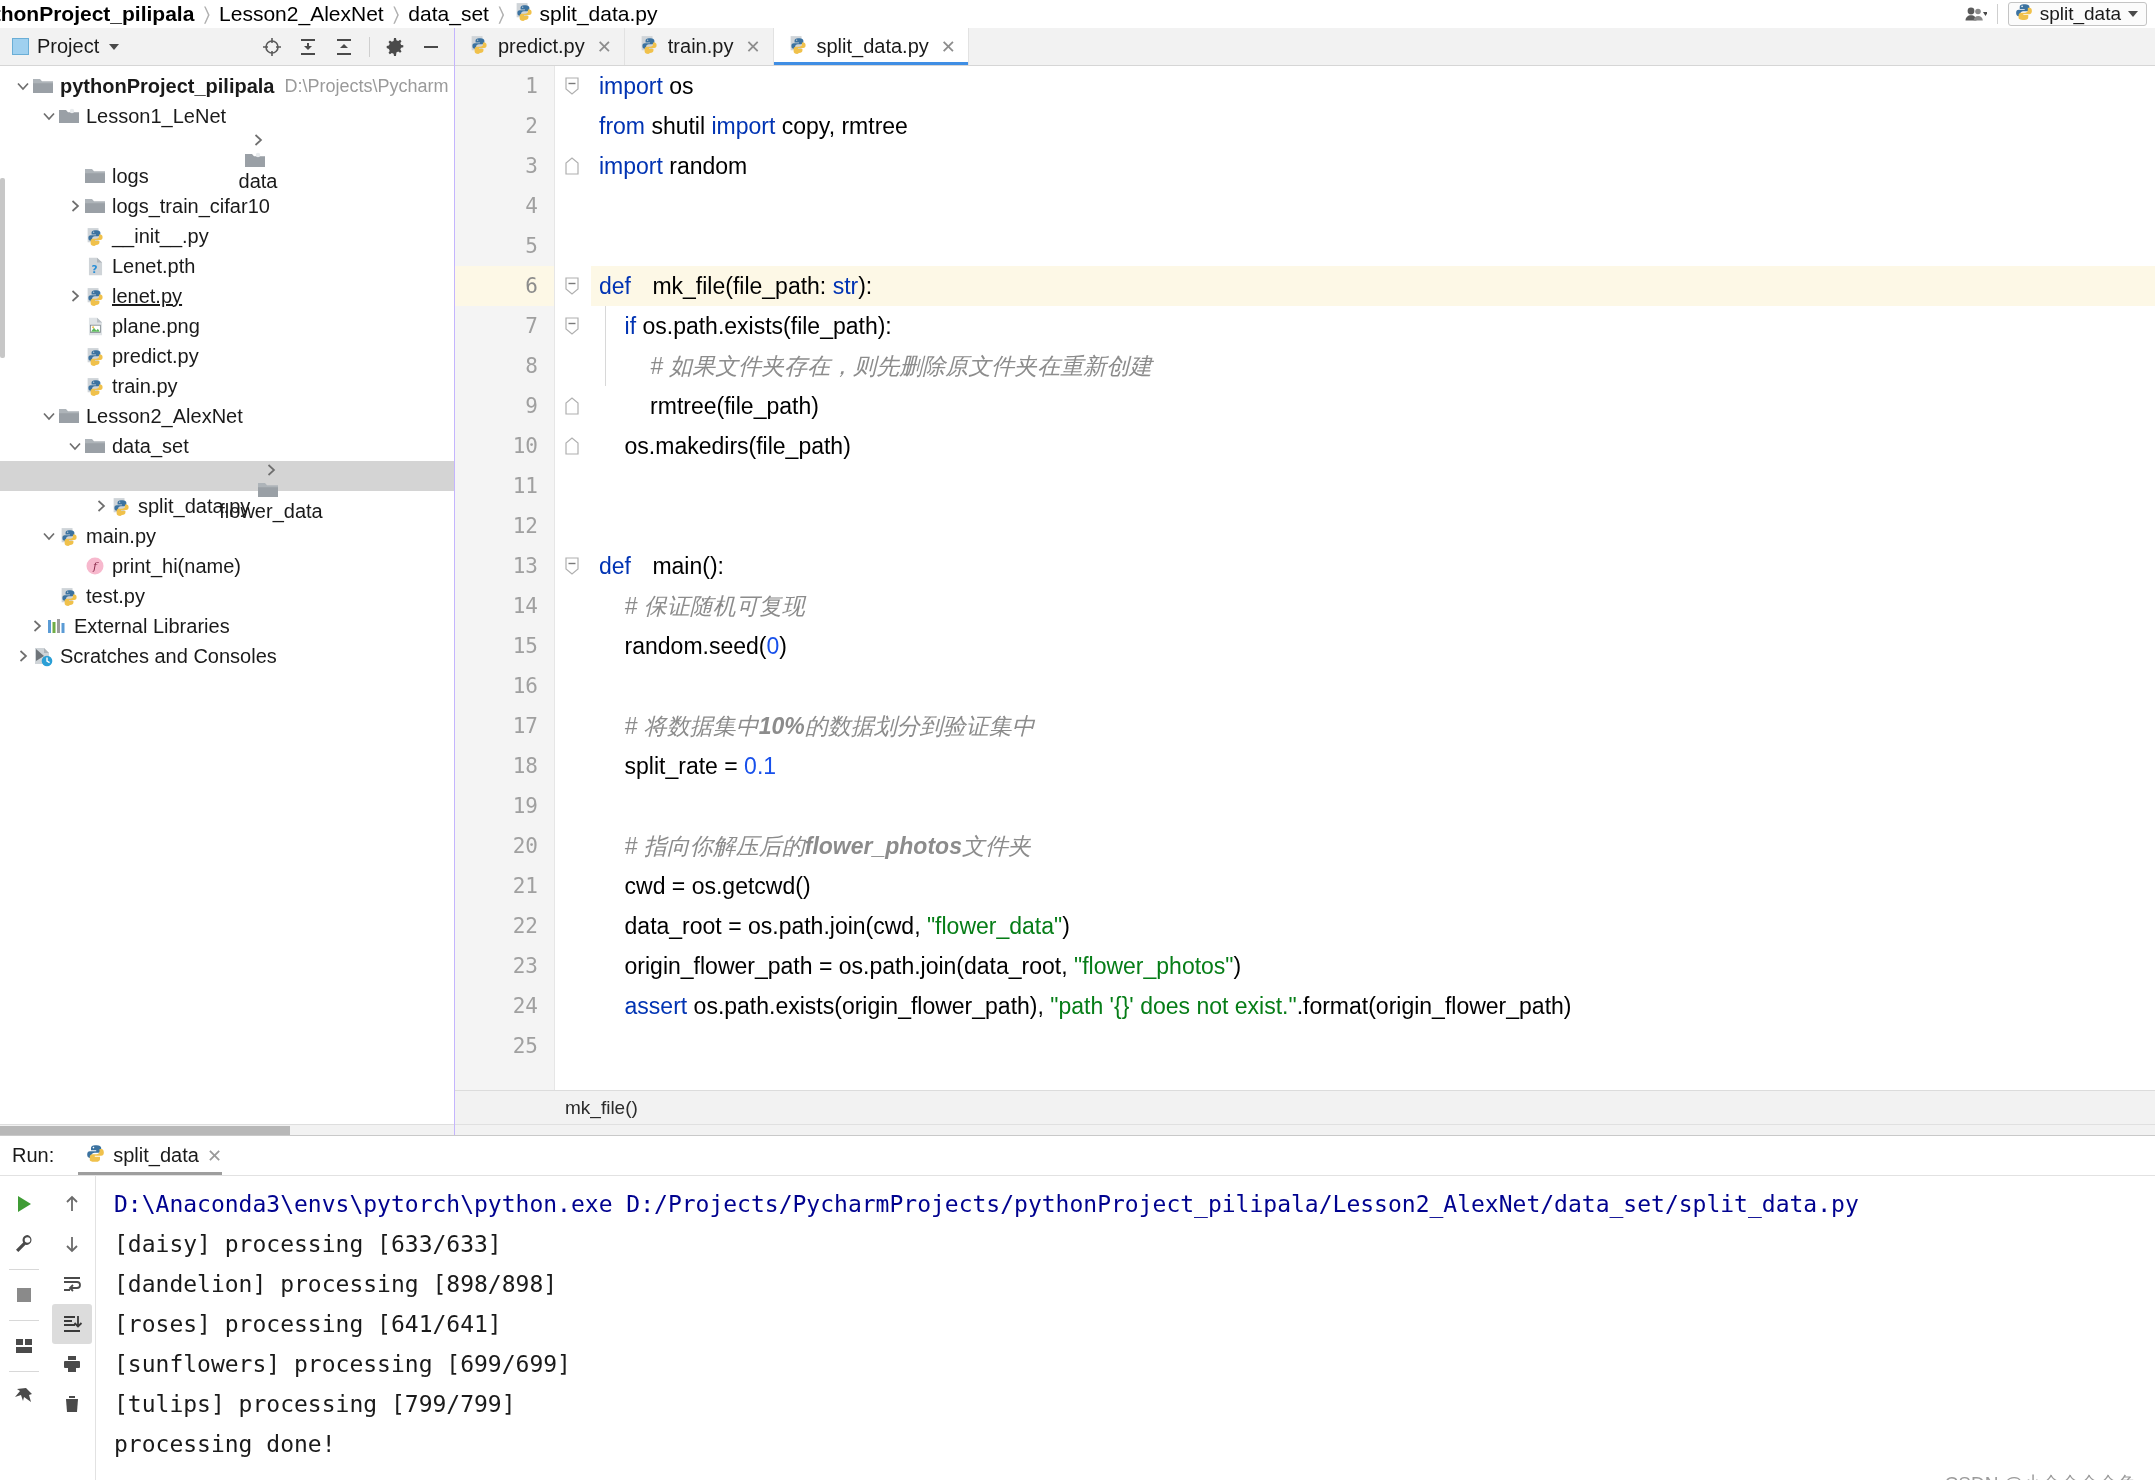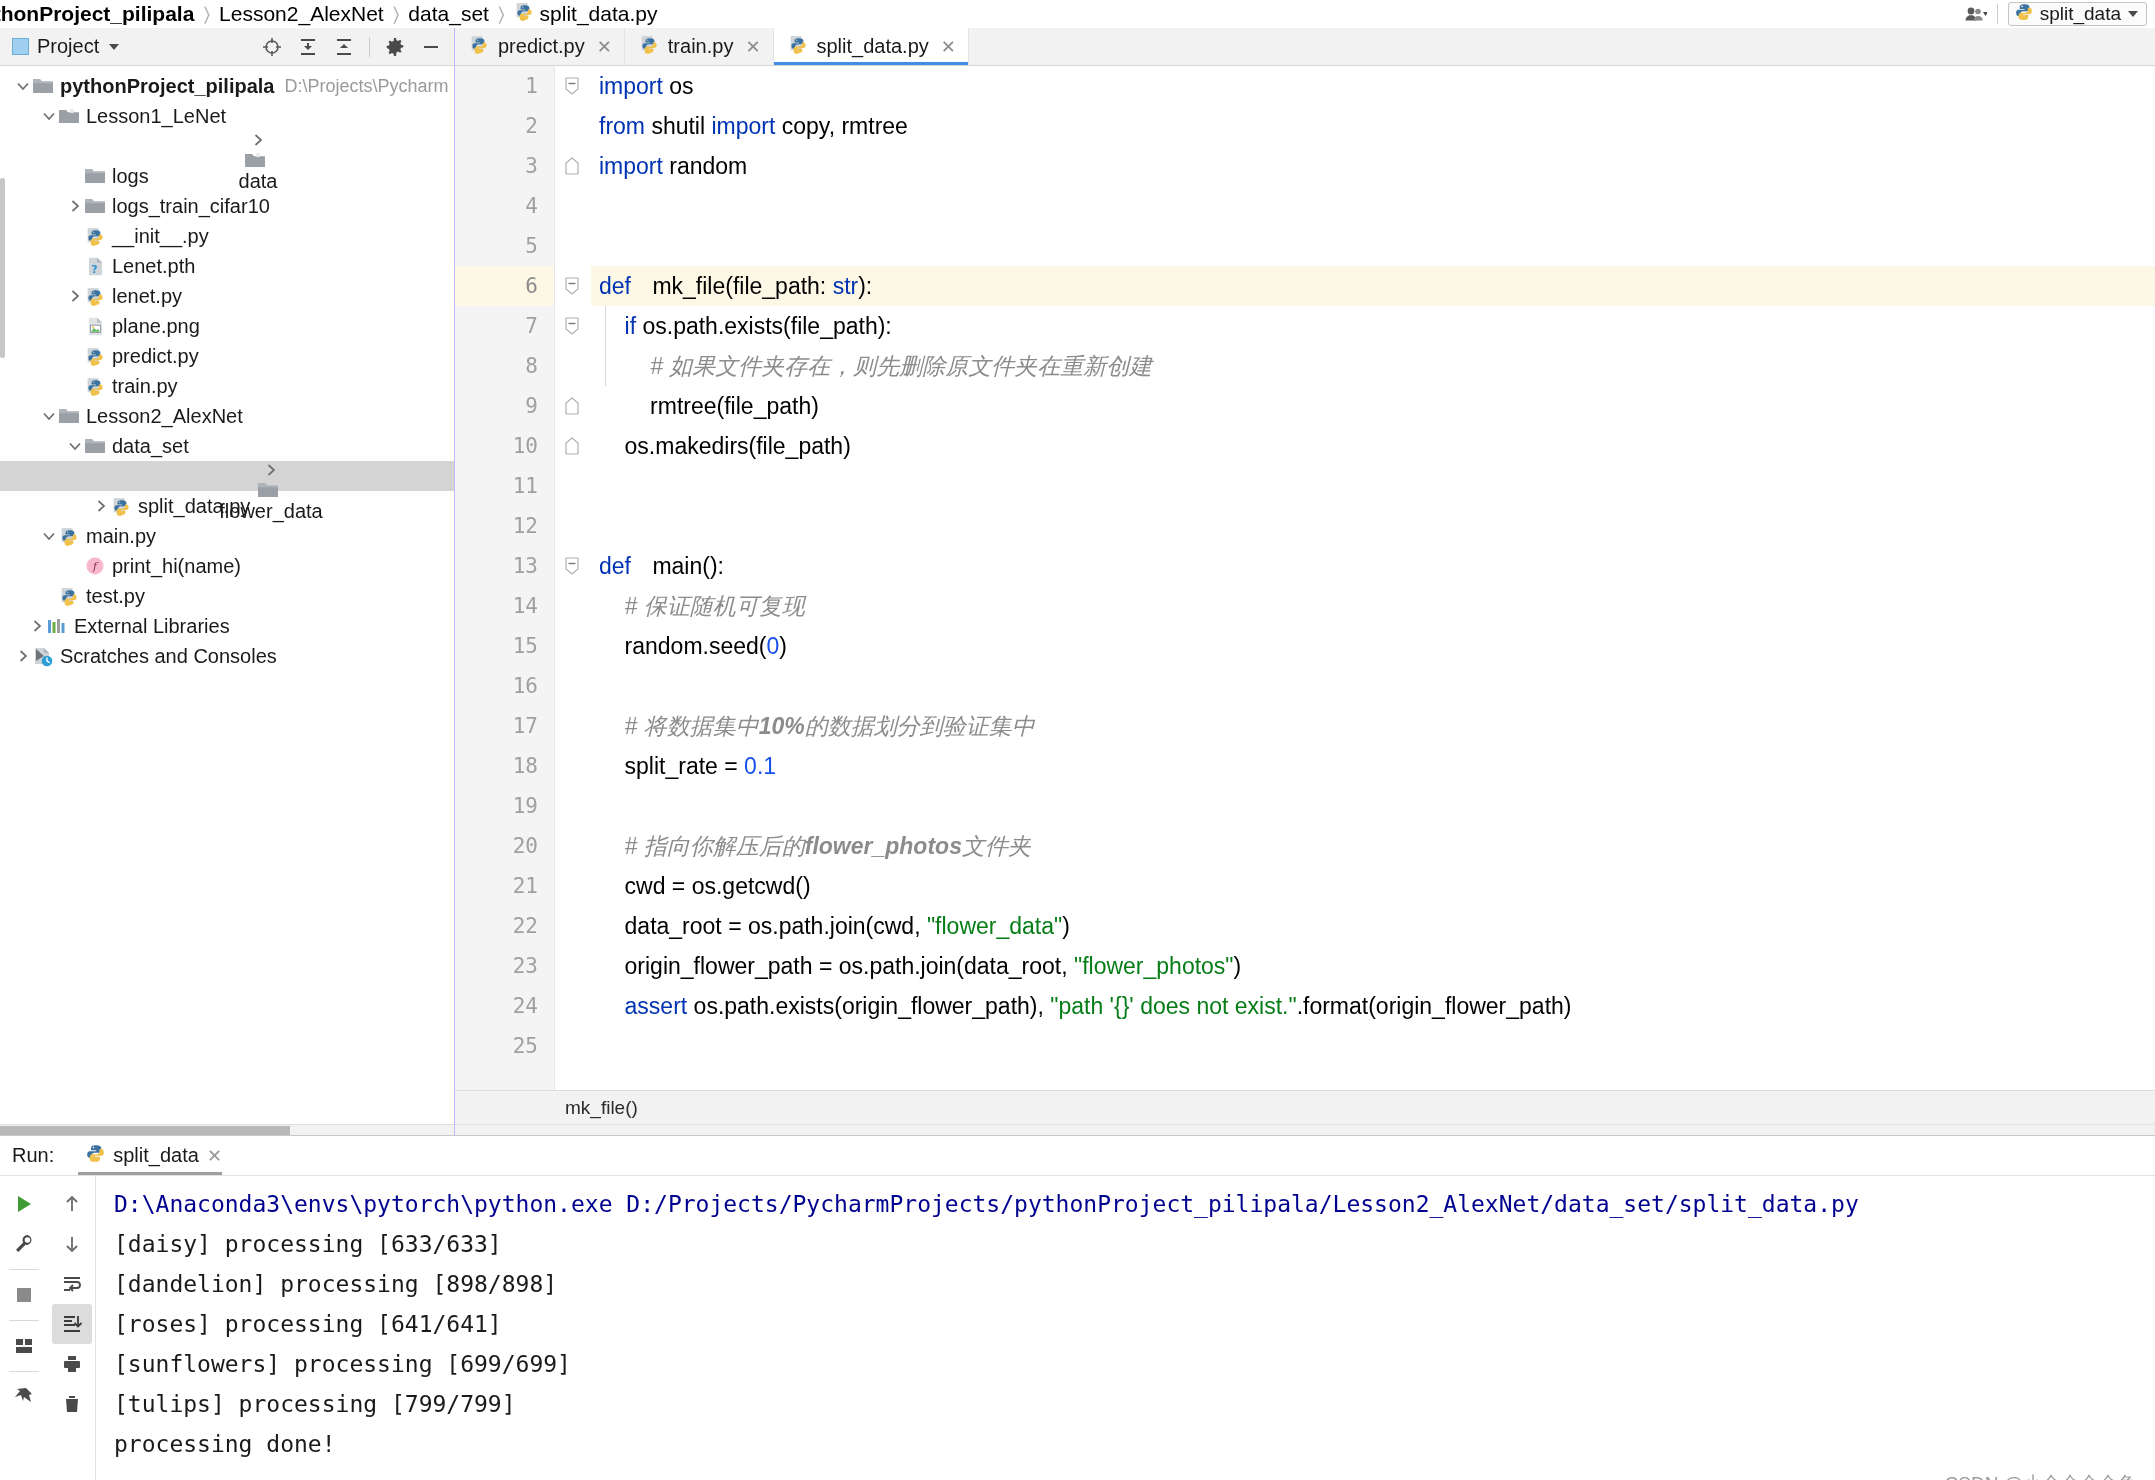--- a/index.html
+++ b/index.html
@@ -400,21 +400,21 @@
           <span class="arrow"></span>
           <span class="ic">
             <svg width="21" height="21" viewBox="0 0 16 16">
               <path d="M3 1.3h6.2L13 5v9.7H3z" fill="#cfd4d8"></path>
               <path d="M9.2 1.3L13 5H9.2z" fill="#aeb4b9"></path>
               <text x="5" y="13" font-family="DejaVu Sans" font-size="8" fill="#2b8fd6" font-weight="bold">?</text>
             </svg>
           </span>
           <span class="lbl">Lenet.pth</span>
         </div>
-        <div class="row" style="padding-left: 66px;">
+        <div class="row" style="padding-left: 66px; text-decoration: underline;">
           <span class="arrow">
             <svg width="16" height="16" viewBox="0 0 16 16">
               <path d="M5.5 3L11 8l-5.5 5" fill="none" stroke="#6e6e6e" stroke-width="1.7"></path>
             </svg>
           </span>
           <span class="ic">
             <svg width="21" height="21" viewBox="0 0 16 16">
               <path d="M2 1.6h8.3v10.8H2z" fill="#cfd4d8"></path>
               <path d="M7.6 3.2C5.9 3.2 5 3.9 5 5v1.4h3.4v.6H4.4C3.2 7 2.6 7.8 2.6 9.1s.6 2.1 1.8 2.1h1V9.8c0-1.1.9-1.9 2.1-1.9h2.5c1 0 1.7-.6 1.7-1.6V5c0-1.1-1.1-1.8-2.8-1.8zM6.6 4.2c.3 0 .5.2.5.5s-.2.5-.5.5-.5-.2-.5-.5.2-.5.5-.5z" fill="#3b72a0"></path>
               <path d="M8.4 14.4c1.7 0 2.6-.7 2.6-1.8v-1.4H7.6v-.6h4c1.2 0 1.8-.8 1.8-2.1s-.6-2.1-1.8-2.1h-1v1.4c0 1.1-.9 1.9-2.1 1.9H6c-1 0-1.7.6-1.7 1.6v2.1c0 1.1 1.1 1.8 2.8 1.8z" fill="#f0c14b"></path>

